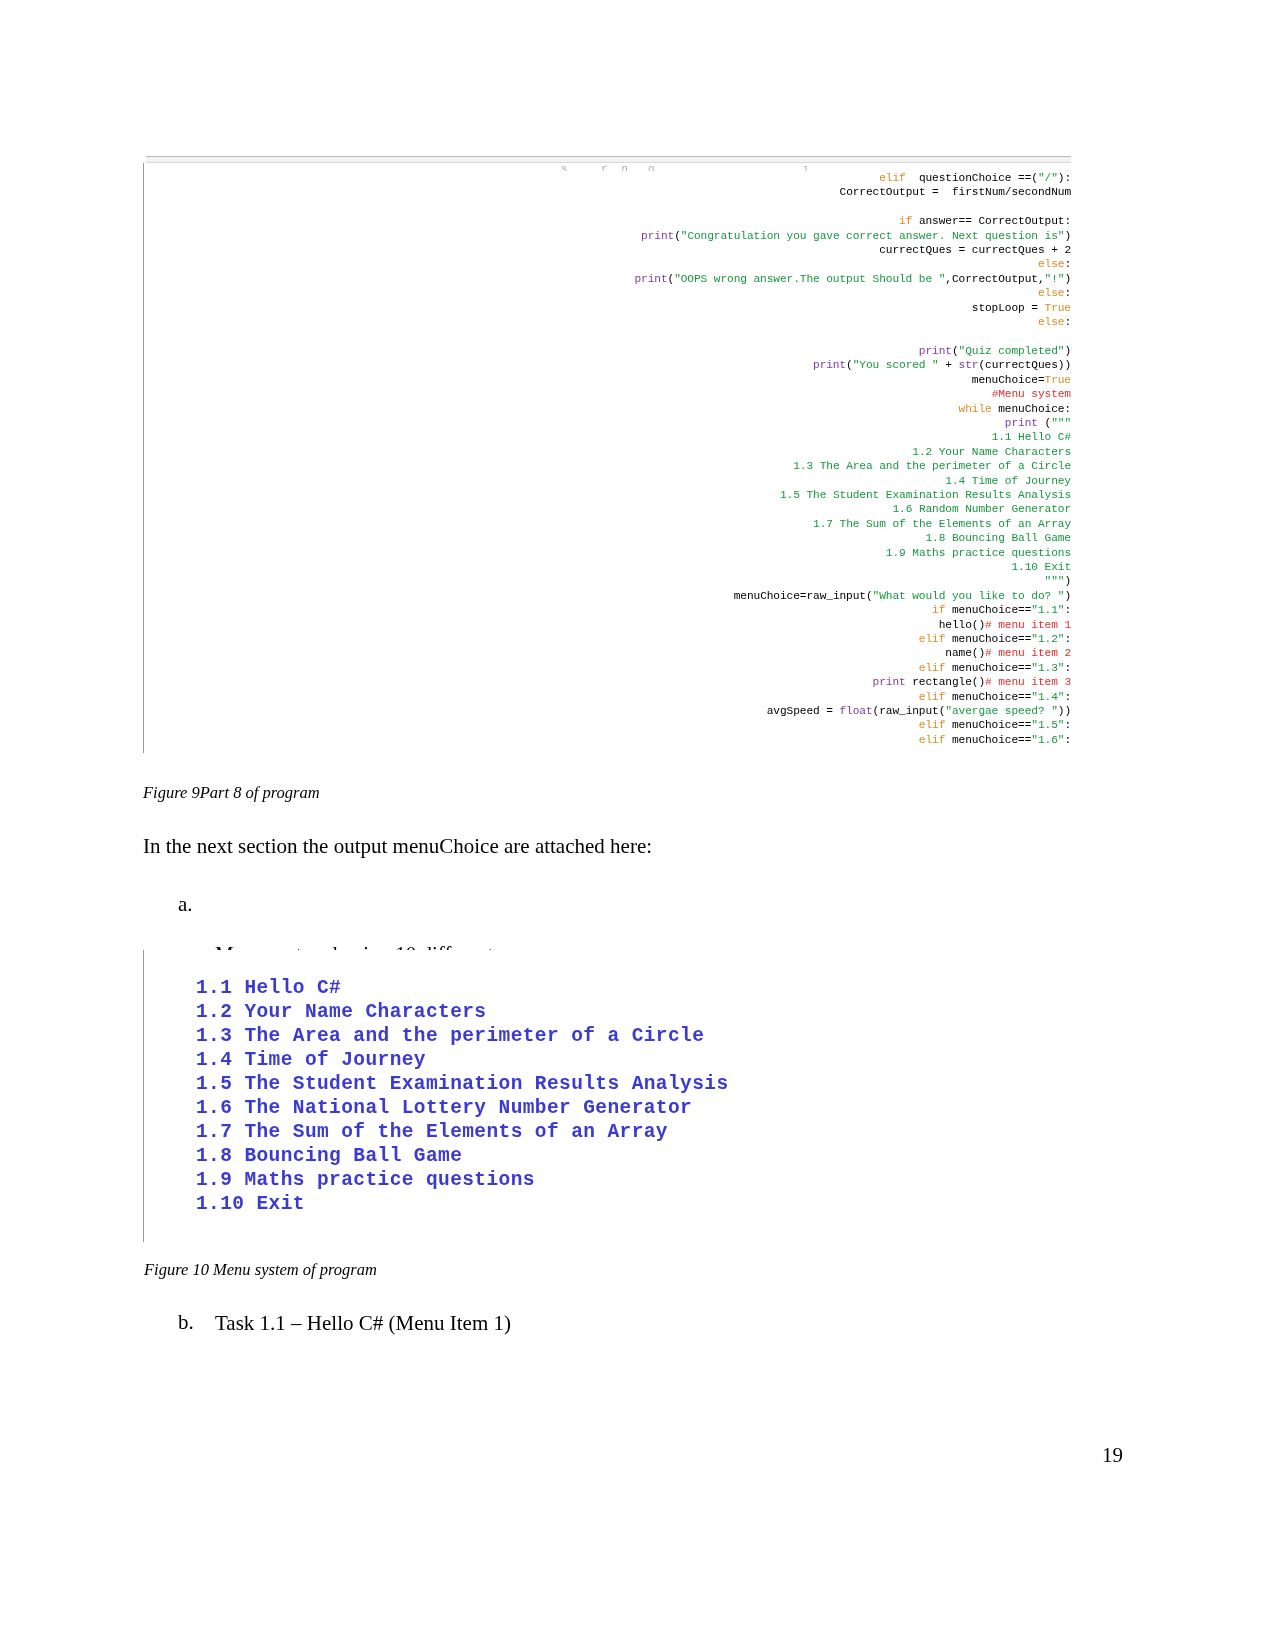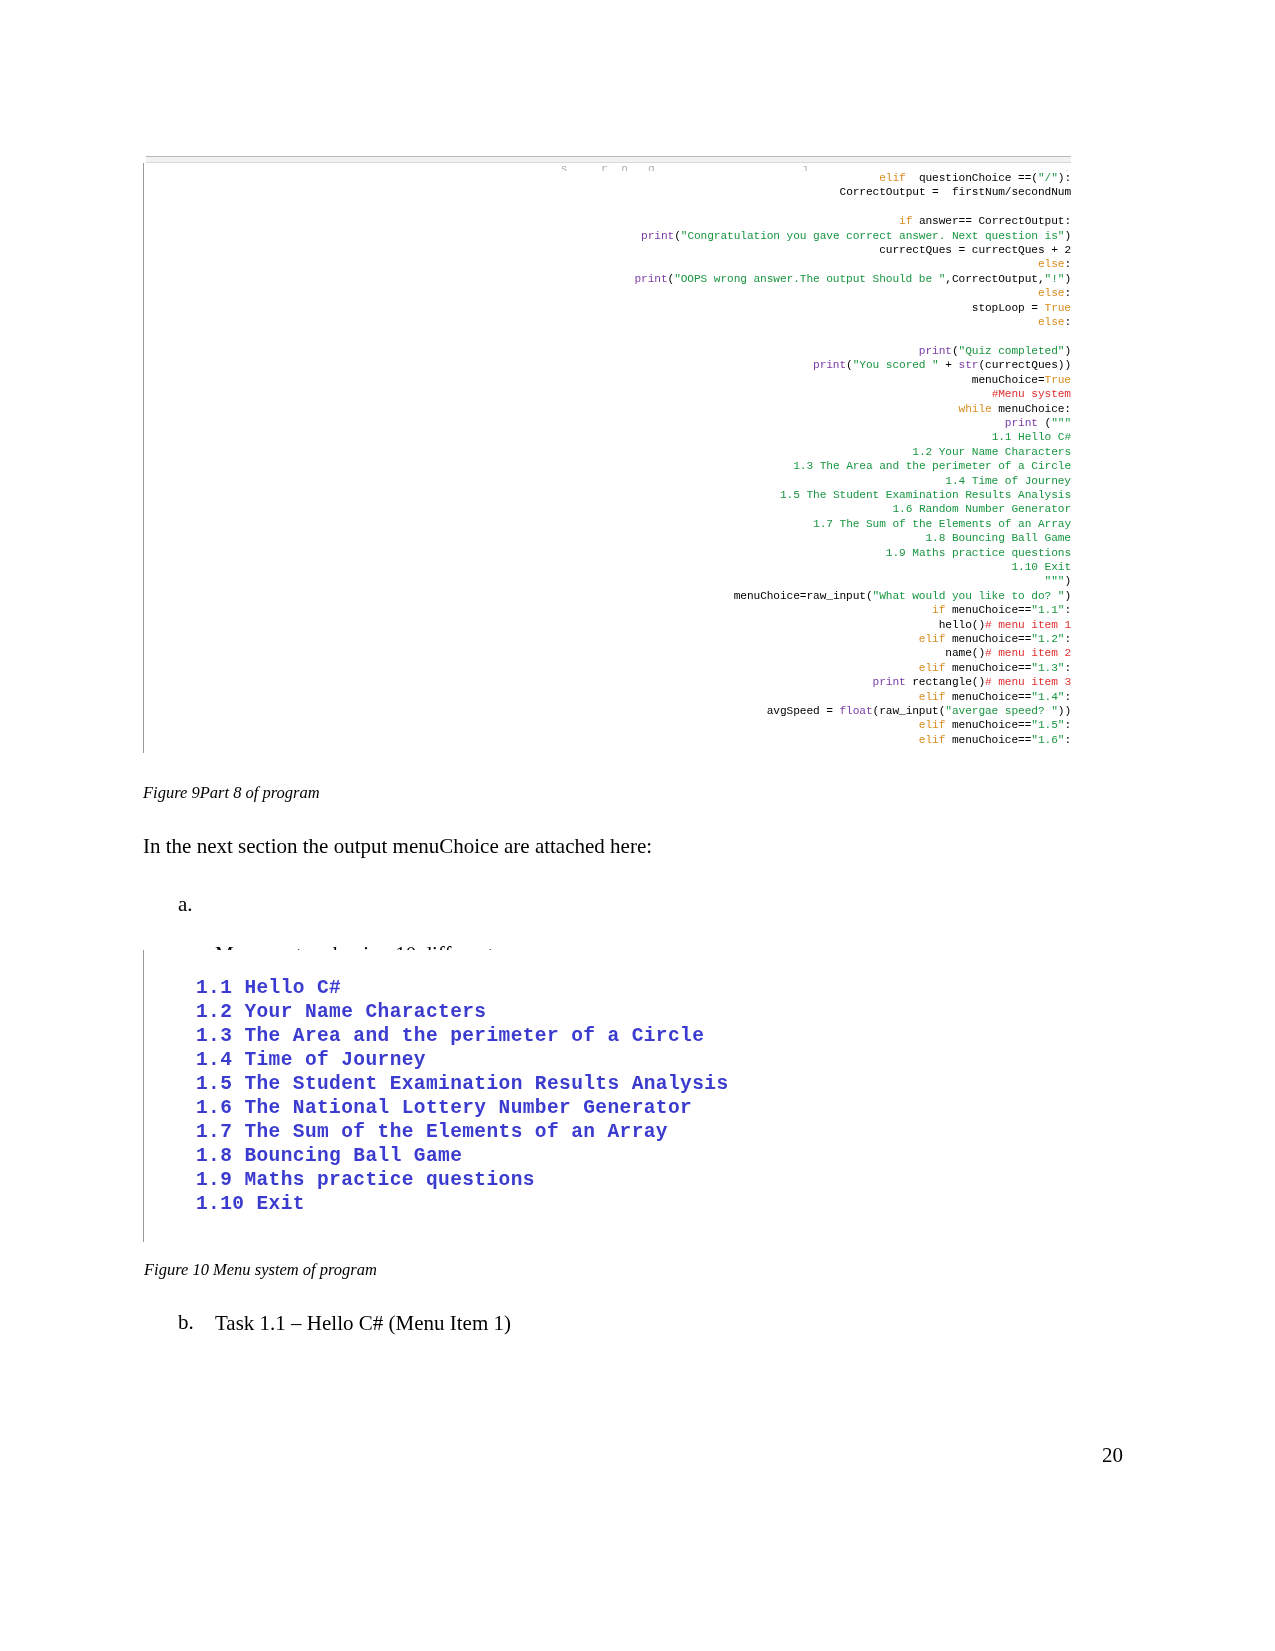--- a/index.html
+++ b/index.html
@@ -209,15 +209,15 @@
     <div class="menu-line">1.8 Bouncing Ball Game</div>
     <div class="menu-line">1.9 Maths practice questions</div>
     <div class="menu-line">1.10 Exit</div>
   </div>
 
   <div class="caption" style="left:144px; top:1260px;">Figure 10 Menu system of program</div>
 
   <div class="list-marker" style="left:178px; top:1310px;">b.</div>
   <div class="list-item" style="left:215px; top:1310px;">Task 1.1 – Hello C# (Menu Item 1)</div>
 
-  <div class="page-number">20</div>
+  <div class="page-number">19</div>
 
 </div>
 
 </body></html>

